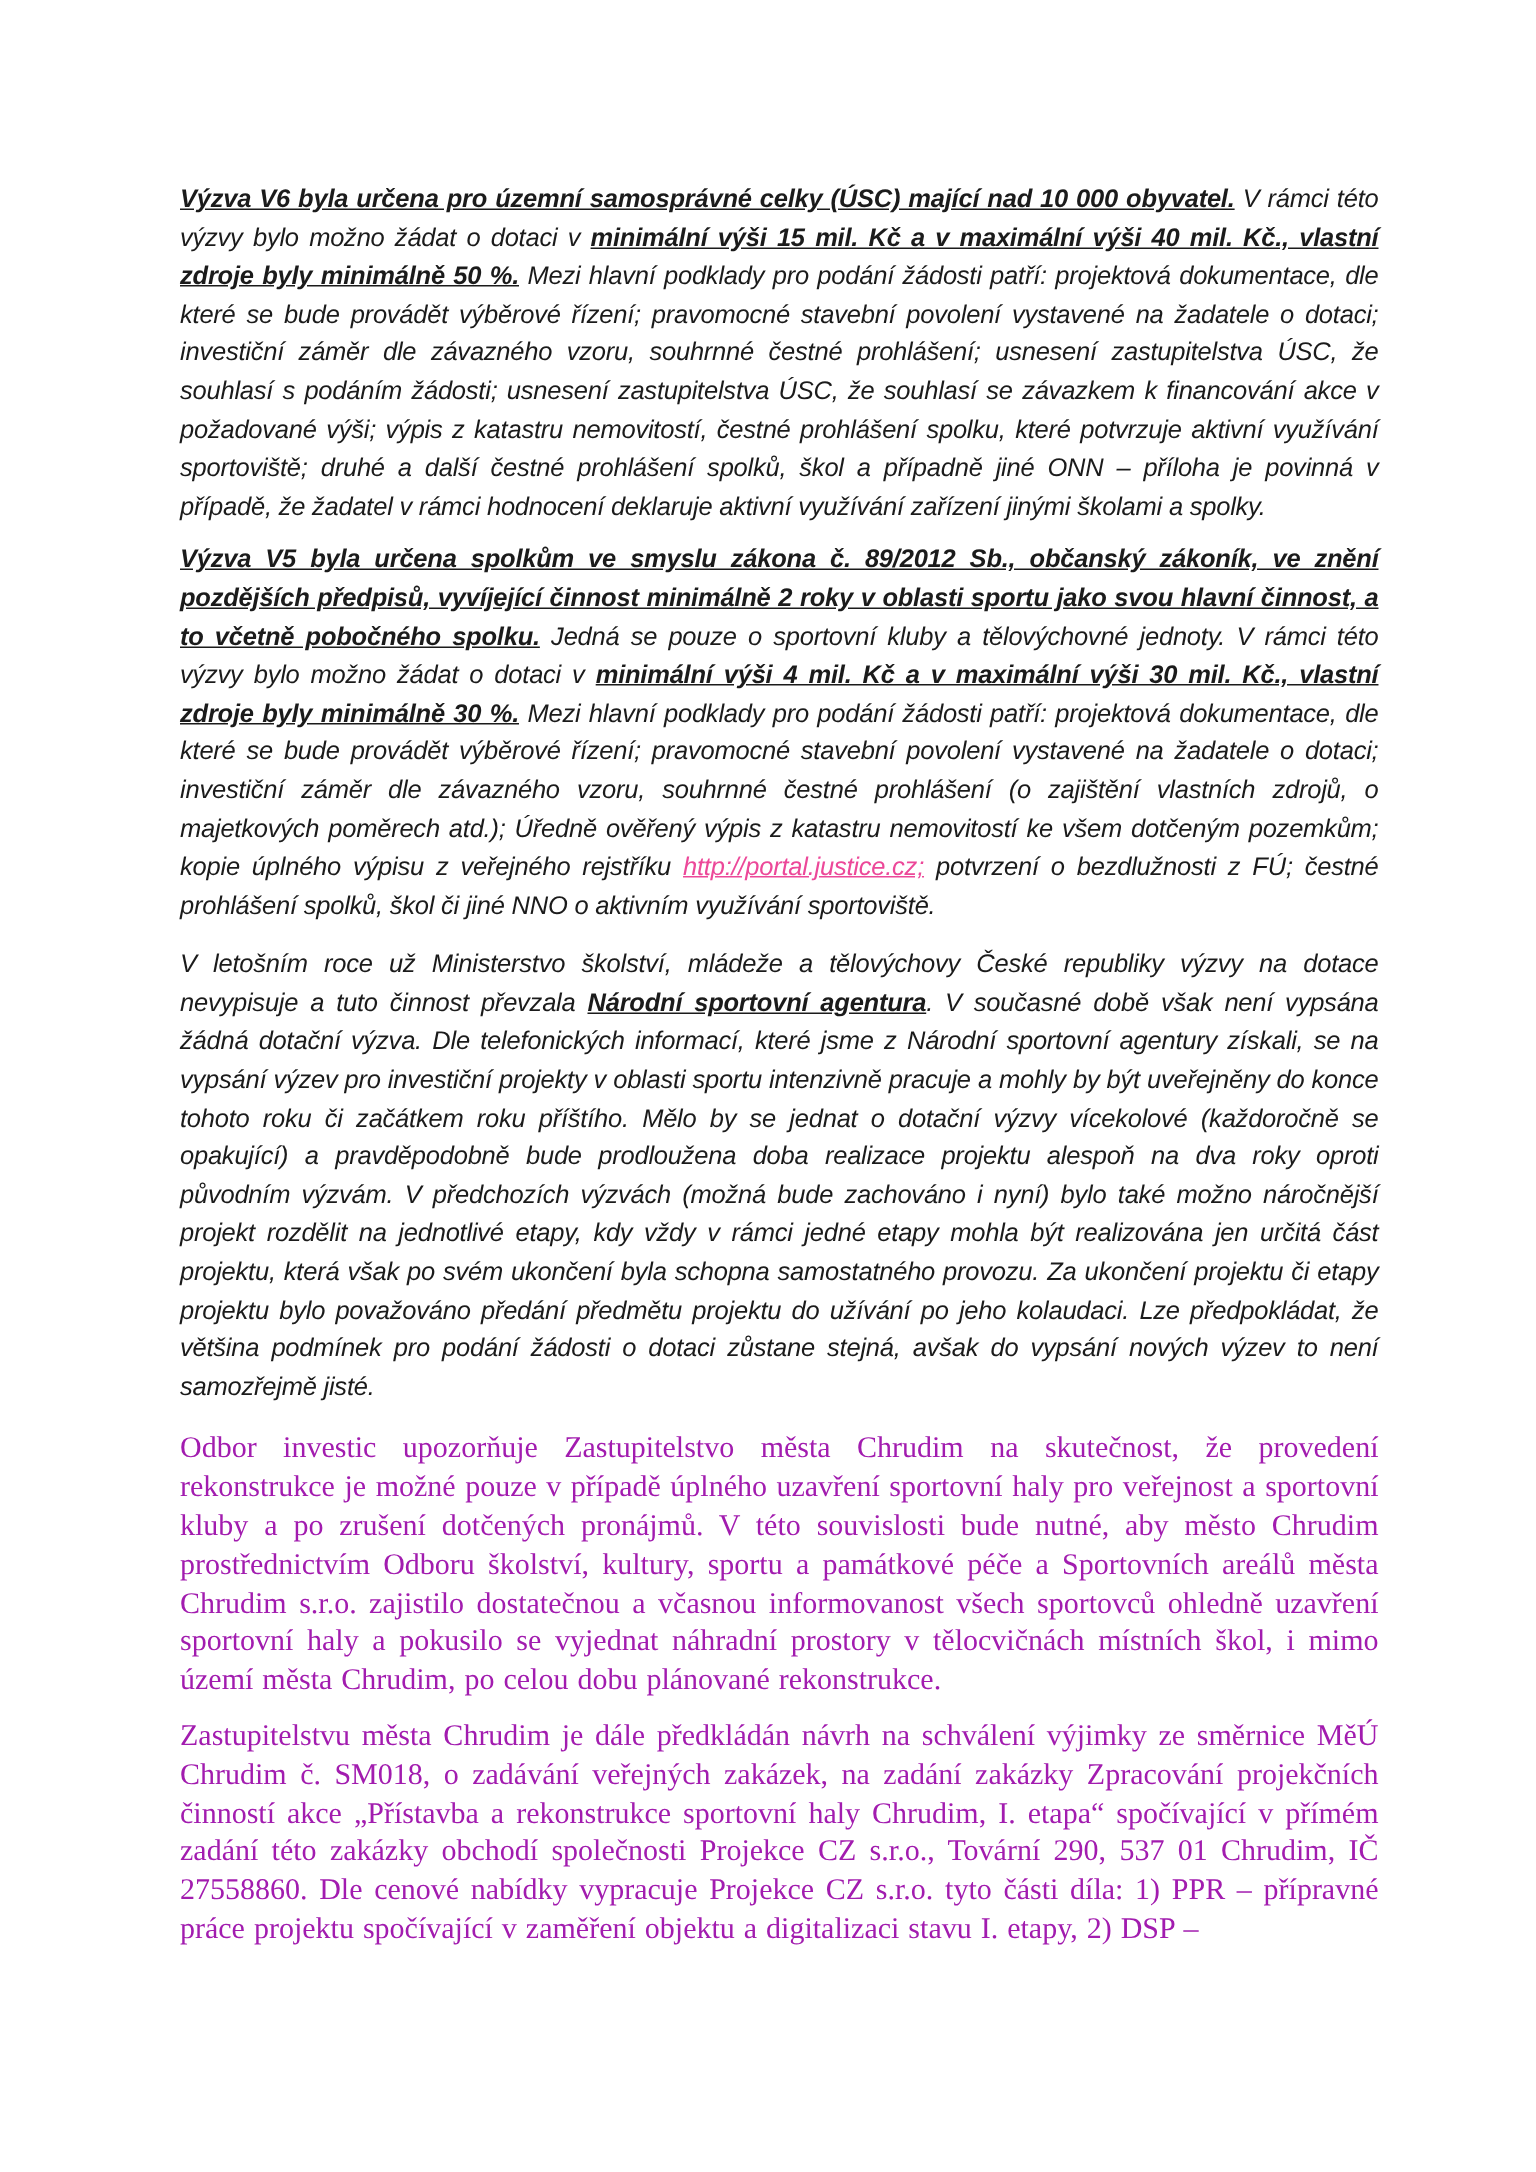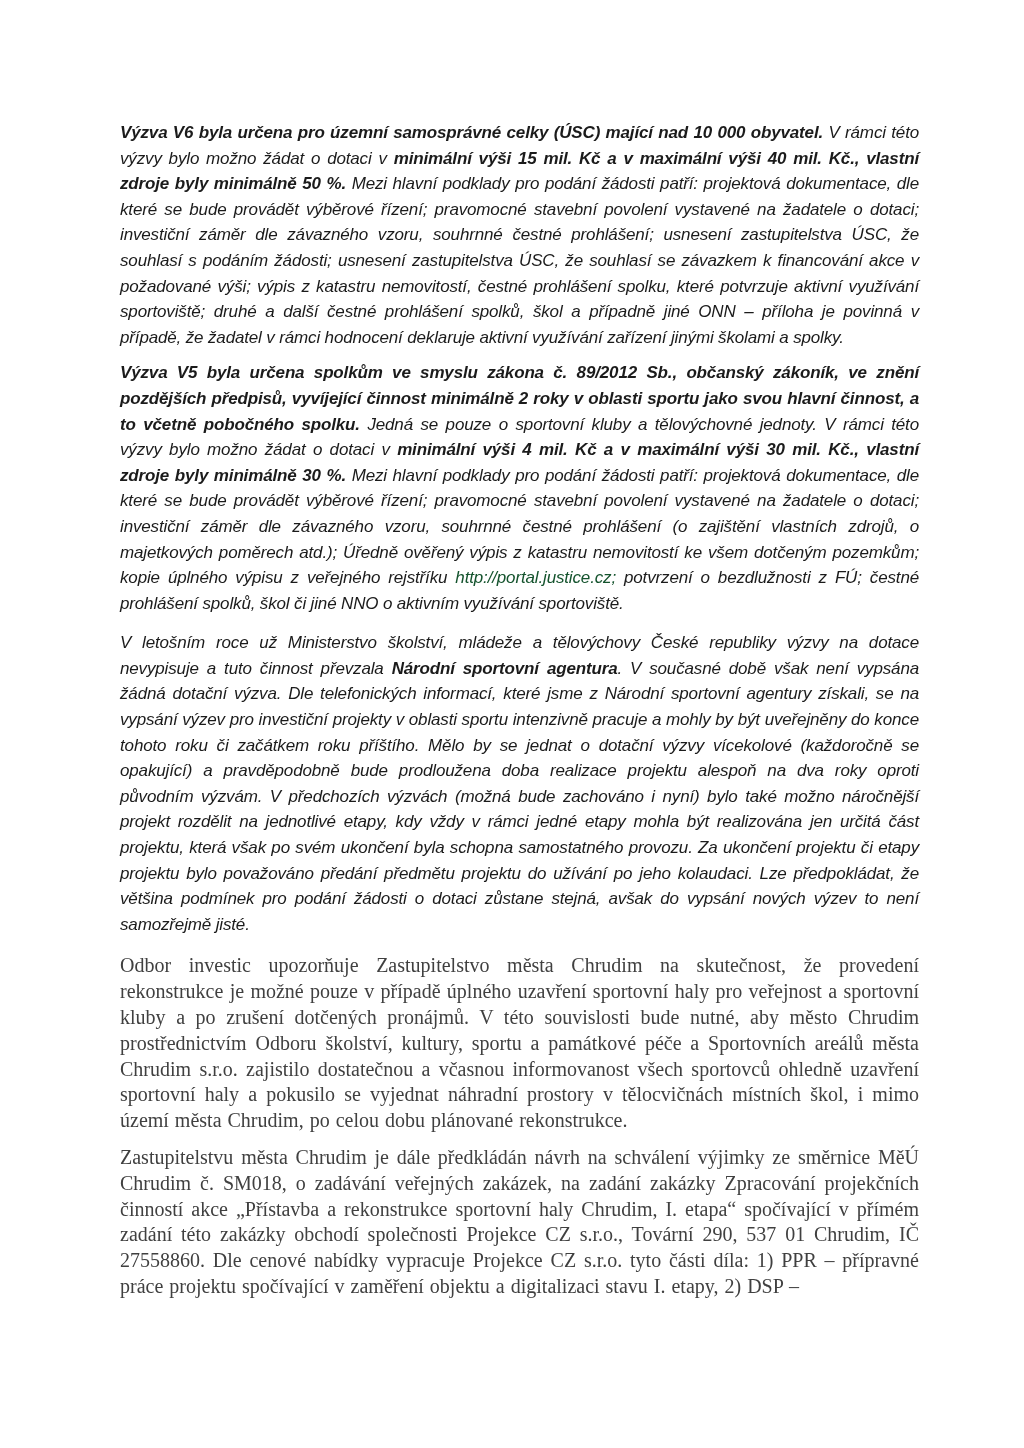--- a/index.html
+++ b/index.html
@@ -24,29 +24,29 @@
     text-align: justify;
     color: #1b1b1b;
     letter-spacing: -0.15px;
     margin: 0 0 10px 0;
   }
   .p-sf {
     font-family: "Liberation Serif", serif;
     font-size: 20px;
     line-height: 25.8px;
     text-align: justify;
-    color: #404040;
+    color: #a21caf;
     word-spacing: 1px;
     margin: 0 0 11px 0;
   }
   #p3 { margin-top: 14px; margin-bottom: 16px; }
   #p4 { margin-top: 8px; }
-  .b { font-weight: bold; }
+  .b { font-weight: bold; text-decoration: underline; }
   .u { }
-  .link { color: #14532d; cursor: pointer; }
+  .link { color: #ec4899; text-decoration: underline; cursor: pointer; }
 </style>
 </head>
 <body>
 
 <div class="page">
   <div class="content">
 
     <p class="p-it" id="p1"><span class="b">Výzva V6 byla určena pro územní samosprávné celky (ÚSC) mající nad 10 000 obyvatel.</span><span> V rámci této výzvy bylo možno žádat o dotaci v </span><span class="b">minimální výši 15 mil. Kč a v maximální výši 40 mil. Kč., vlastní zdroje byly minimálně 50 %.</span><span> Mezi hlavní podklady pro podání žádosti patří: </span><span class="u">projektová dokumentace</span><span>, dle které se bude provádět výběrové řízení; </span><span class="u">pravomocné stavební povolení </span><span>vystavené na žadatele o dotaci; </span><span class="u">investiční záměr</span><span> dle závazného vzoru, </span><span class="u">souhrnné čestné prohlášení</span><span>; </span><span class="u">usnesení zastupitelstva ÚSC,</span><span> že souhlasí s podáním žádosti; u</span><span class="u">snesení zastupitelstva ÚSC</span><span>, že souhlasí se závazkem k financování akce v požadované výši; výpis z katastru nemovitostí, </span><span class="u">čestné prohlášení spolku</span><span>, které potvrzuje aktivní využívání sportoviště; </span><span class="u">druhé a další čestné prohlášení spolků</span><span>, škol a případně jiné ONN – příloha je povinná v případě, že žadatel v rámci hodnocení deklaruje aktivní využívání zařízení jinými školami a spolky.</span></p>
 
     <p class="p-it" id="p2"><span class="b">Výzva V5 byla určena spolkům ve smyslu zákona č. 89/2012 Sb., občanský zákoník, ve znění pozdějších předpisů, vyvíjející činnost minimálně 2 roky v oblasti sportu jako svou hlavní činnost, a to včetně pobočného spolku.</span><span> Jedná se pouze o sportovní kluby a tělovýchovné jednoty. V rámci této výzvy bylo možno žádat o dotaci v </span><span class="b">minimální výši 4 mil. Kč a v maximální výši 30 mil. Kč., vlastní zdroje byly minimálně 30 %.</span><span> Mezi hlavní podklady pro podání žádosti patří: </span><span class="u">projektová dokumentace</span><span>, dle které se bude provádět výběrové řízení; </span><span class="u">pravomocné stavební povolení</span><span> vystavené na žadatele o dotaci; </span><span class="u">investiční záměr</span><span> dle závazného vzoru, s</span><span class="u">ouhrnné čestné prohlášení</span><span> (o zajištění vlastních zdrojů, o majetkových poměrech atd.); </span><span class="u">Úředně ověřený výpis z katastru nemovitostí </span><span>ke všem dotčeným pozemkům; </span><span class="u">kopie úplného výpisu z veřejného rejstříku </span><a class="link">http://portal.justice.cz;</a><span> </span><span class="u">potvrzení o bezdlužnosti z FÚ</span><span>; </span><span class="u">čestné prohlášení spolků</span><span>, škol či jiné NNO o aktivním využívání sportoviště.</span></p>

